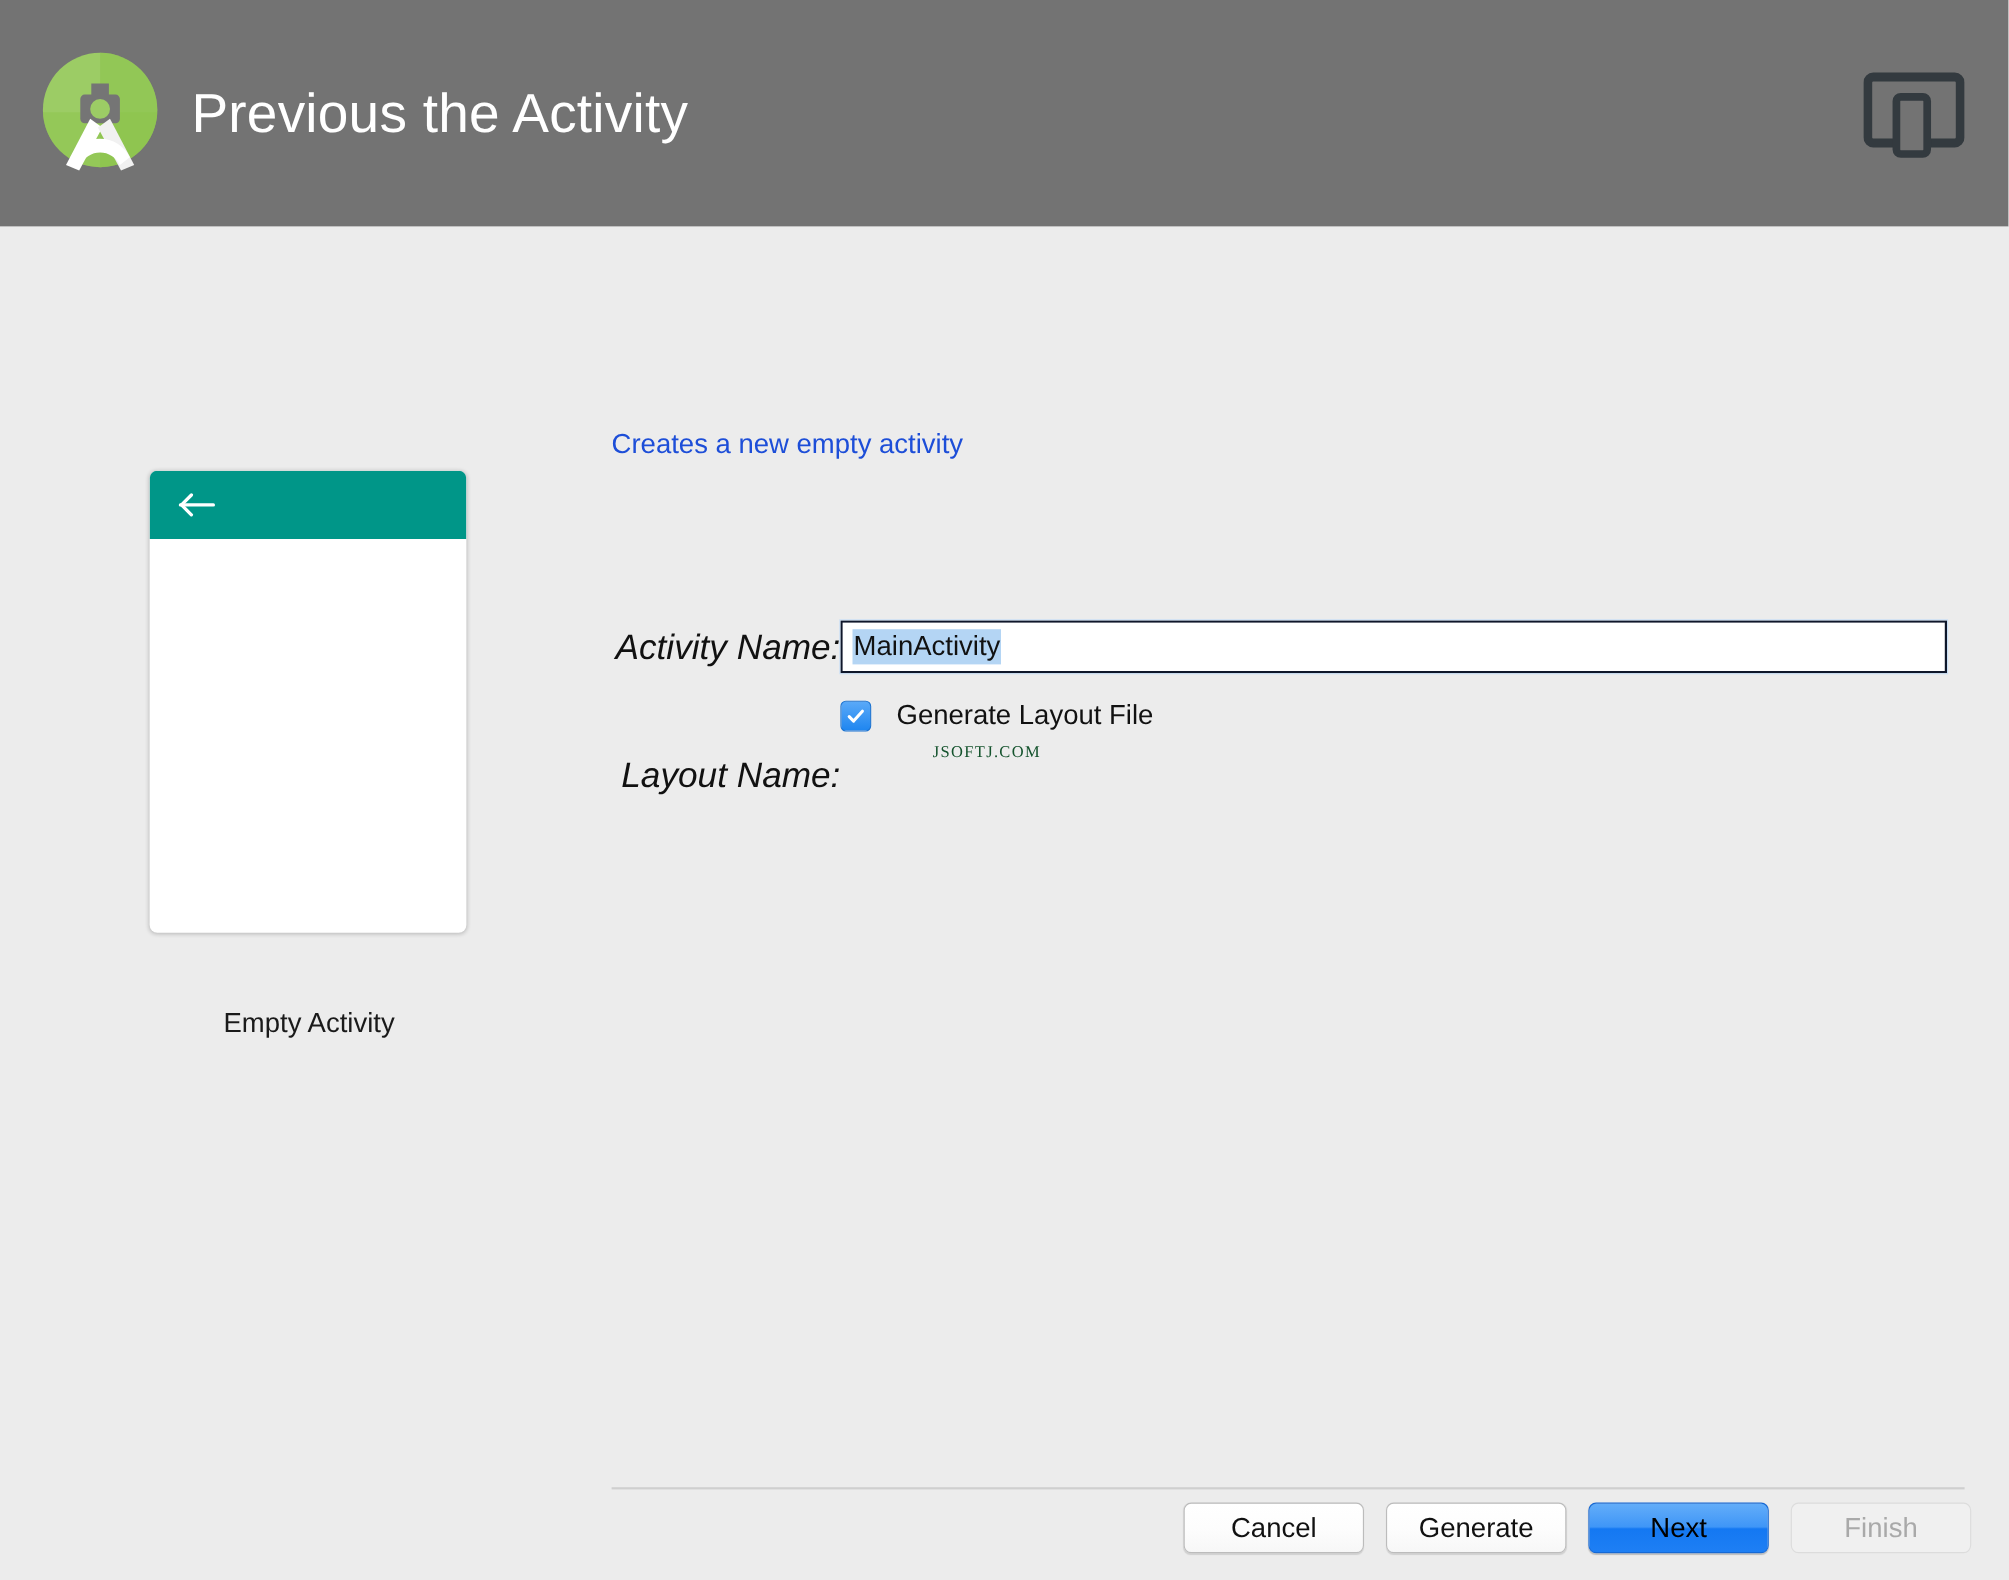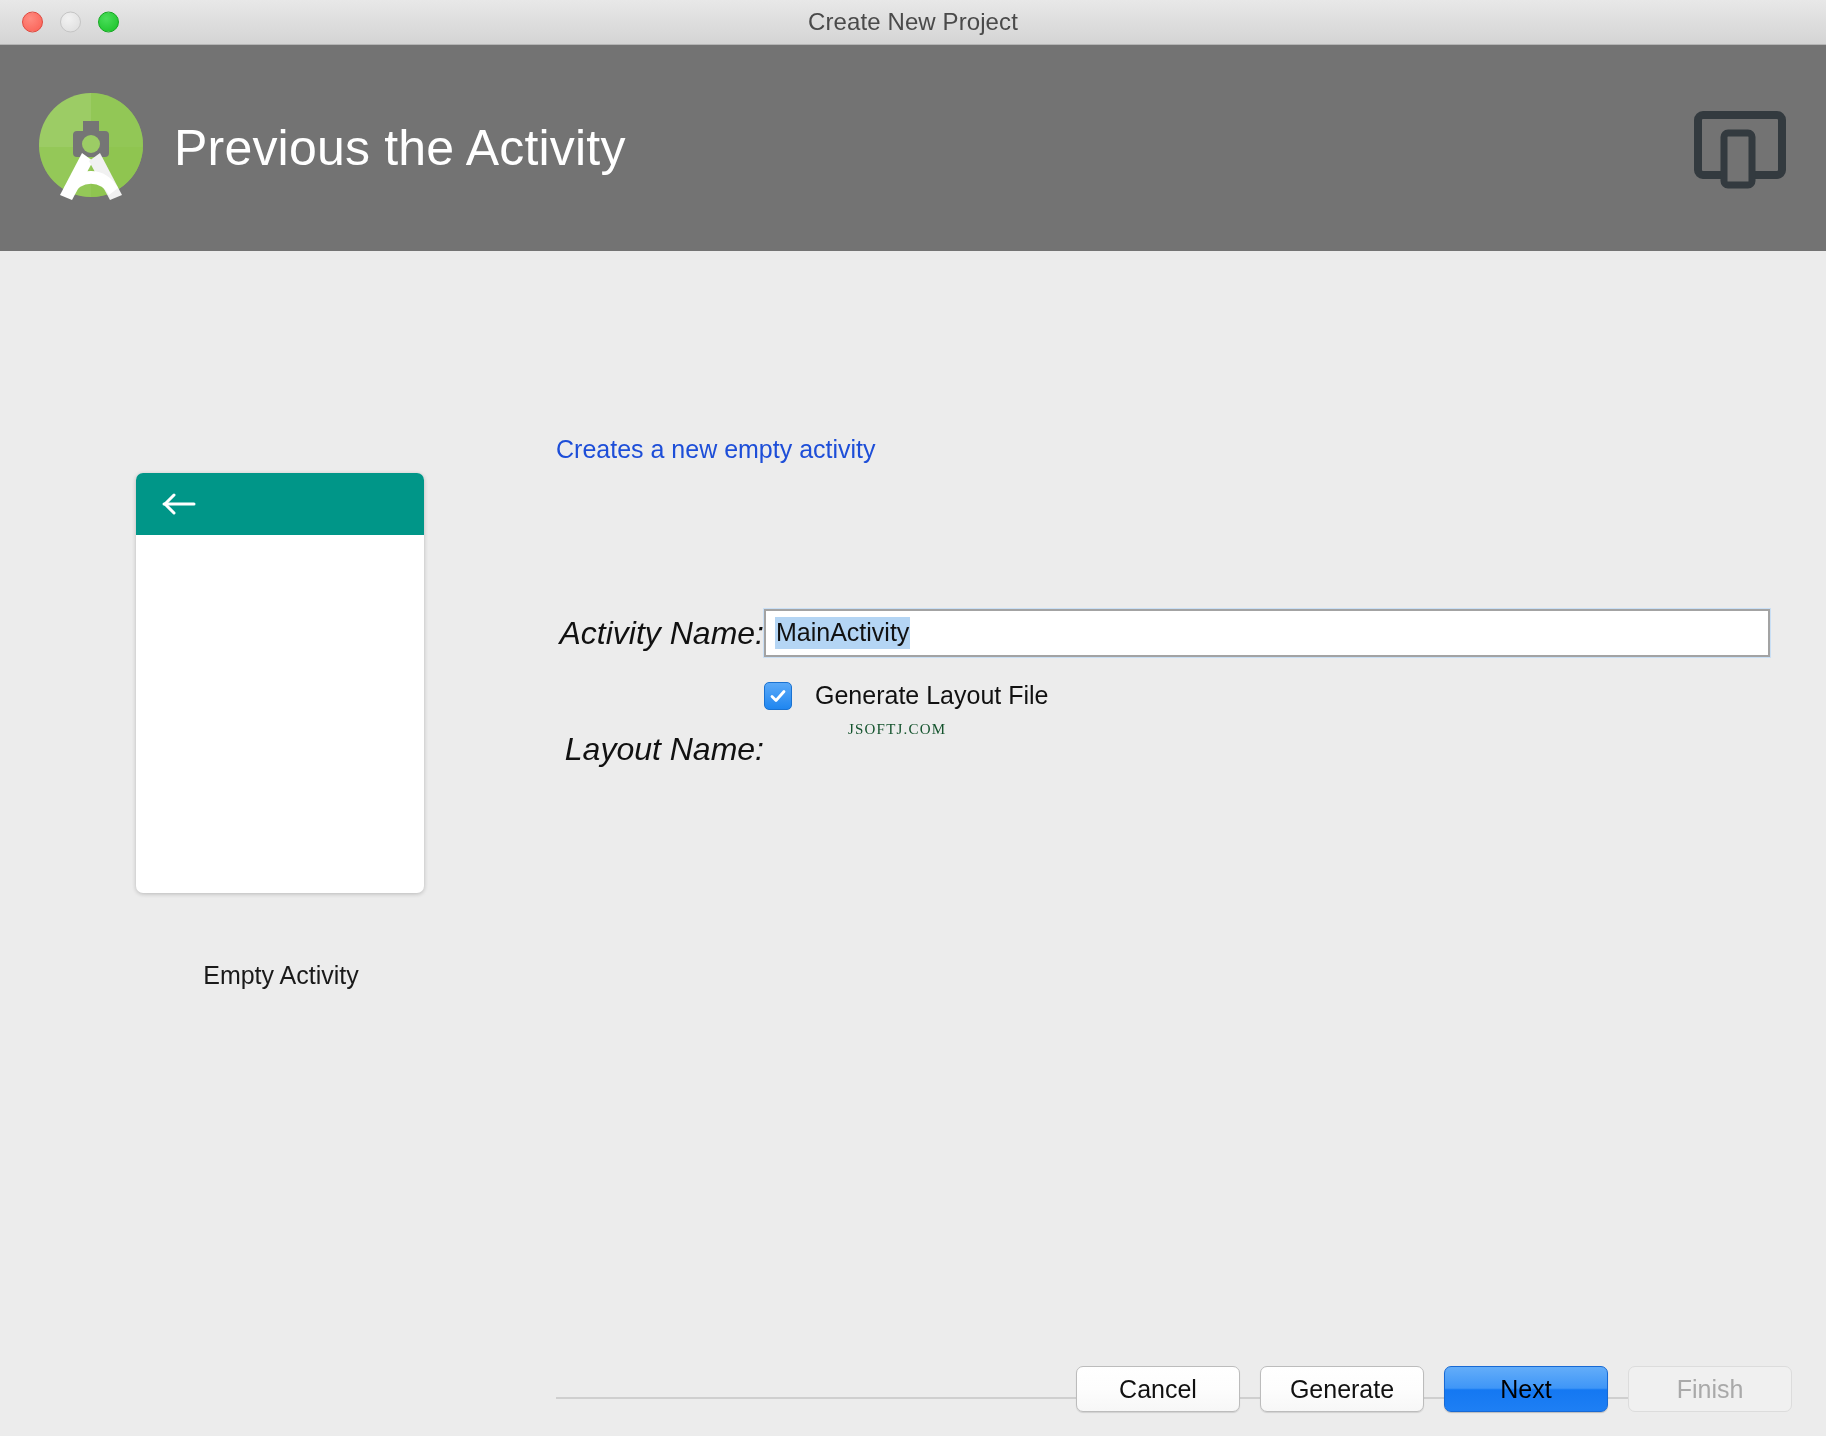--- a/index.html
+++ b/index.html
@@ -115,21 +115,21 @@
     font-style:italic;
   }
   .text-input {
     flex:1 1 auto; height:48px;
     background:#ffffff;
     font-size:25px; color:#111111;
     display:flex; align-items:center;
     padding-left:9px;
   }
   .text-input.focused {
-    border:2px solid #a3a3a3;
+    border:2px solid #0f172a;
     outline:1px solid #c9dff5;
   }
   .text-input.plain {
     border:1px solid #a8a8a8;
   }
   .sel-text {
     background:#b4d5f4; color:#111111;
     padding:1px 1px 2px 1px;
   }
 
@@ -189,28 +189,20 @@
     color:#a9a9a9;
     box-shadow:none;
     cursor:default;
   }
 </style>
 </head>
 <body>
 
 <div class="window">
 
-  <div class="titlebar">
-    <div class="traffic">
-      <span class="dot close"></span>
-      <span class="dot min"></span>
-      <span class="dot max"></span>
-    </div>
-    <div class="titlebar-text">Create New Project</div>
-  </div>
 
   <div class="header">
     <div class="logo">
       <svg viewBox="0 0 122 122" width="122" height="122">
         <circle cx="61" cy="58" r="52" fill="#9ccc65"></circle>
         <path d="M61 6 a52 52 0 0 1 52 52 a52 52 0 0 1 -52 52 z" fill="#8bc34a" opacity=".55"></path>
         <path d="M9 60 h104 a52 52 0 0 1 -52 50 a52 52 0 0 1 -52 -50 z" fill="#8bc34a" opacity=".45"></path>
         <path d="M53 34 h16 v10 h6 a4 4 0 0 1 4 4 v18 a4 4 0 0 1 -4 4 h-28 a4 4 0 0 1 -4 -4 v-18 a4 4 0 0 1 4 -4 h6 z" fill="#757575"></path>
         <circle cx="61" cy="57" r="9" fill="#9ccc65"></circle>
         <path d="M52 66 L30 108 l12 5 L63 74 z" fill="#ffffff"></path>

